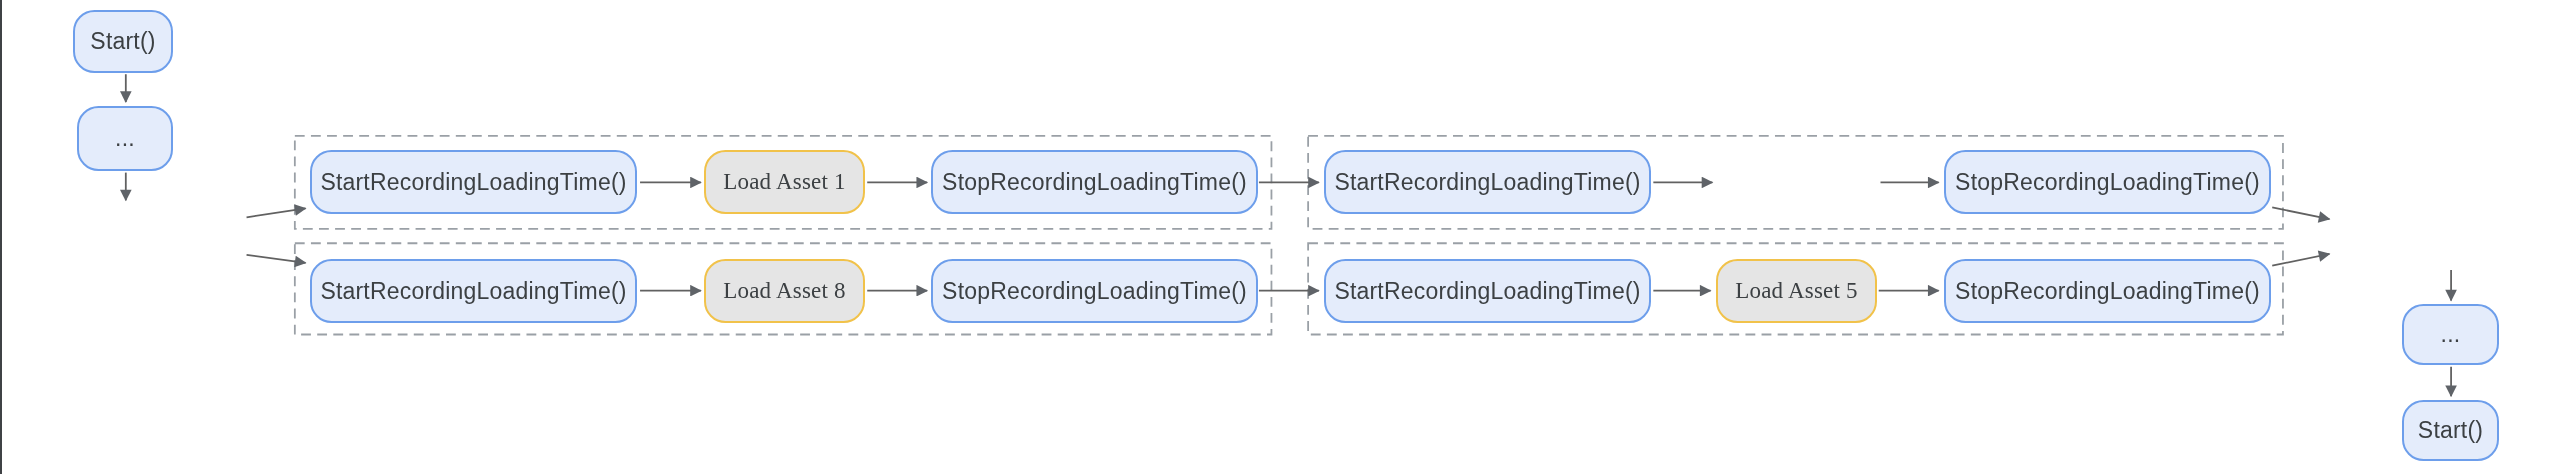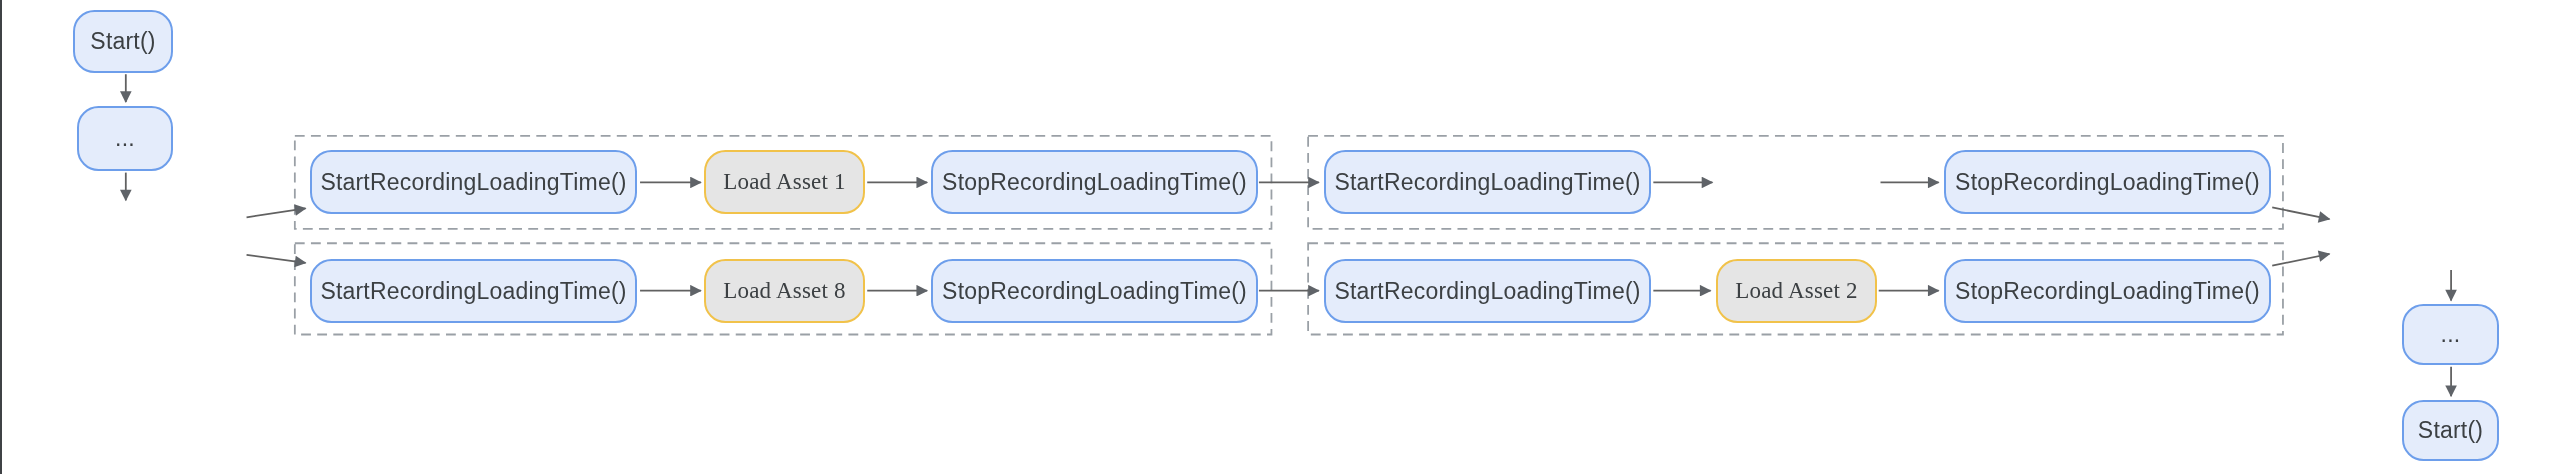--- a/index.html
+++ b/index.html
@@ -118,21 +118,21 @@
     <span>StartRecordingLoadingTime()</span>
   </div>
   <div class="node fn" style="left:1944px; top:150px; width:327px; height:64px">
     <span>StopRecordingLoadingTime()</span>
   </div>
 
   <div class="node fn" style="left:1324px; top:259px; width:327px; height:64px">
     <span>StartRecordingLoadingTime()</span>
   </div>
   <div class="node asset" style="left:1716px; top:259px; width:161px; height:64px">
-    <span>Load Asset 2</span>
+    <span>Load Asset 5</span>
   </div>
   <div class="node fn" style="left:1944px; top:259px; width:327px; height:64px">
     <span>StopRecordingLoadingTime()</span>
   </div>
 
   <div class="node fn" style="left:2402px; top:304px; width:97px; height:61px">
     <span>...</span>
   </div>
   <div class="node fn" style="left:2402px; top:400px; width:97px; height:61px">
     <span>Start()</span>

